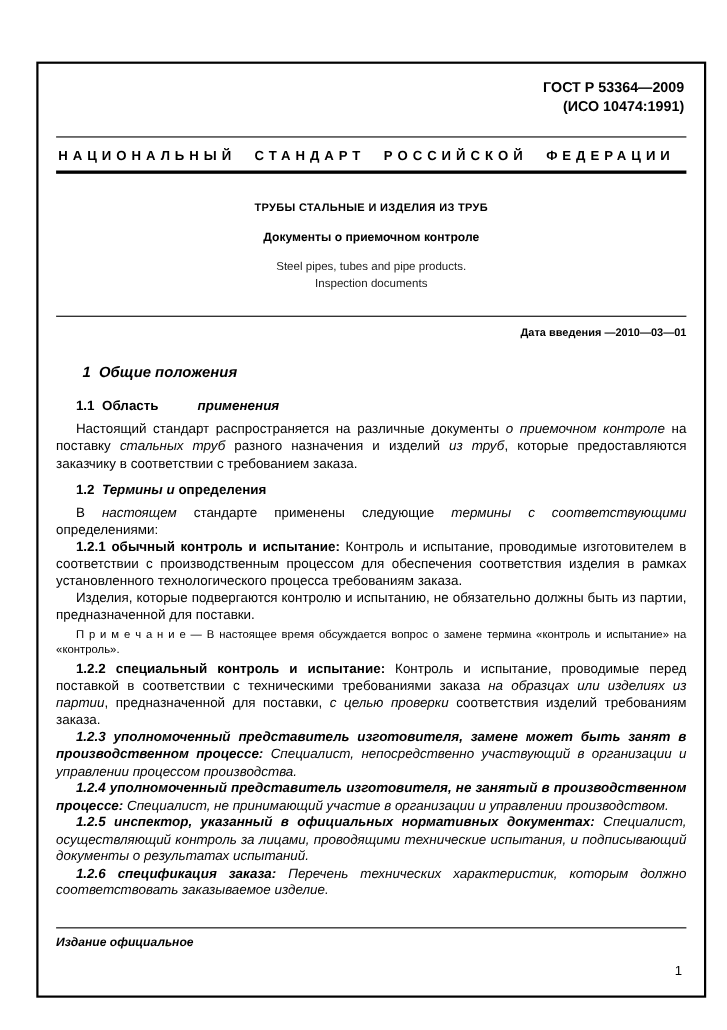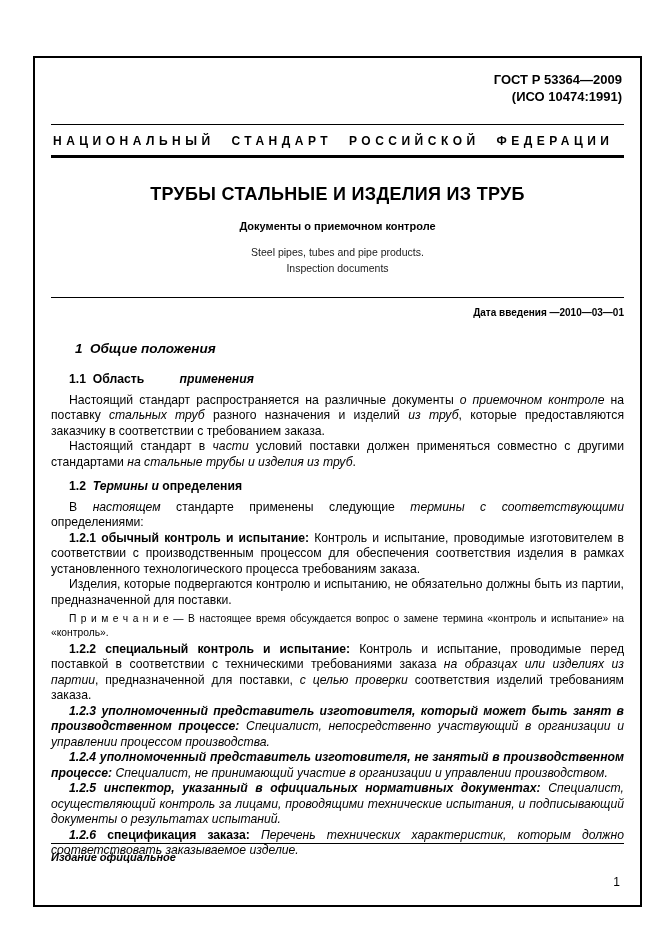--- a/index.html
+++ b/index.html
@@ -12,21 +12,21 @@
     position:absolute; left:33px; top:56px; width:609px; height:851px;
     border:2px solid #000; padding:10px 16px 0;
   }
   .doc-ref { text-align:right; font-weight:700; font-size:13px; line-height:1.3; margin:4px 2px 18px 0; }
   .rule { background:#000; height:1px; }
   .rule.thick { height:3px; }
   .std-type {
     font-weight:700; font-size:12px; letter-spacing:4.5px; word-spacing:9px;
     padding:9px 0 7px 2px; white-space:nowrap; overflow:hidden;
   }
-  .main-title { text-align:center; font-weight:700; font-size:18px; margin-top:26px; letter-spacing:0.3px; }
+  .main-title { text-align:center; font-weight:700; font-size:10px; margin-top:26px; letter-spacing:0.3px; }
   .sub-title { text-align:center; font-weight:700; font-size:11px; margin-top:15px; }
   .en-title { text-align:center; font-size:10.5px; line-height:1.5; margin-top:13px; color:#1a1a1a; }
   .title-rule { margin-top:21px; }
   .date-line { text-align:right; font-weight:700; font-size:10px; margin-top:9px; }
   .doc-body { margin-top:22px; font-size:12.2px; line-height:1.27; }
   .blk.h1 { font-size:13.5px; margin:4px 0 15px; text-indent:24px; }
   .blk.h2 { margin:9px 0 5px; text-indent:18px; }
   .blk.para { text-indent:18px; text-align:justify; }
   .blk.note { font-size:10.3px; line-height:1.3; margin:4px 0 3px; text-indent:18px; text-align:justify; }
   .footer { position:absolute; left:16px; right:16px; bottom:6px; }
@@ -57,31 +57,30 @@
       </div>
     </div>
 
     <div class="rule title-rule"></div>
     <div class="date-line">Дата введения —2010—03—01</div>
 
     <div class="doc-body">
         <div class="blk h1"><span style="font-weight: 700; font-style: italic;">1 &nbsp;Общие положения</span></div>
         <div class="blk h2"><span style="font-weight: 700;">1.1 &nbsp;Область </span><span style="font-weight: 700; font-style: italic; padding-left: 32px;">применения</span></div>
         <div class="blk para"><span>Настоящий стандарт распространяется на различные документы </span><span style="font-style: italic;">о приемочном контроле</span><span> на поставку </span><span style="font-style: italic;">стальных труб</span><span> разного назначения и изделий </span><span style="font-style: italic;">из труб</span><span>, которые предоставляются заказчику в соответствии с требованием заказа.</span></div>
-        <div class="blk para"><span>Настоящий стандарт в </span><span style="font-style: italic;">части</span><span> условий поставки должен применяться совместно с другими стандартами </span><span style="font-style: italic;">на стальные трубы и изделия из труб</span><span>.</span></div>
         <div class="blk h2"><span style="font-weight: 700;">1.2 &nbsp;</span><span style="font-weight: 700; font-style: italic;">Термины и</span><span style="font-weight: 700;"> определения</span></div>
         <div class="blk para"><span>В </span><span style="font-style: italic;">настоящем</span><span> стандарте применены следующие </span><span style="font-style: italic;">термины с соответствующими</span><span> определениями:</span></div>
         <div class="blk para"><span style="font-weight: 700;">1.2.1 </span><span style="font-weight: 700;">обычный контроль и испытание:</span><span> Контроль и испытание, проводимые изготовителем в соответствии с производственным процессом для обеспечения соответствия изделия в рамках установленного технологического процесса требованиям заказа.</span></div>
         <div class="blk para"><span>Изделия, которые подвергаются контролю и испытанию, не обязательно должны быть из партии, предназначенной для поставки.</span></div>
         <div class="blk note"><span>П р и м е ч а н и е — В настоящее время обсуждается вопрос о замене термина «контроль и испытание» на «контроль».</span></div>
         <div class="blk para"><span style="font-weight: 700;">1.2.2 </span><span style="font-weight: 700;">специальный контроль и испытание:</span><span> Контроль и испытание, проводимые перед поставкой в соответствии с техническими требованиями заказа </span><span style="font-style: italic;">на образцах или изделиях из партии</span><span>, предназначенной для поставки, </span><span style="font-style: italic;">с целью проверки</span><span> соответствия изделий требованиям заказа.</span></div>
-        <div class="blk para"><span style="font-weight: 700; font-style: italic;">1.2.3 </span><span style="font-weight: 700; font-style: italic;">уполномоченный представитель изготовителя, который может быть занят в производственном процессе:</span><span style="font-style: italic;"> Специалист, непосредственно участвующий в организации и управлении процессом производства.</span></div>
+        <div class="blk para"><span style="font-weight: 700; font-style: italic;">1.2.3 </span><span style="font-weight: 700; font-style: italic;">уполномоченный представитель изготовителя, замене может быть занят в производственном процессе:</span><span style="font-style: italic;"> Специалист, непосредственно участвующий в организации и управлении процессом производства.</span></div>
         <div class="blk para"><span style="font-weight: 700; font-style: italic;">1.2.4 </span><span style="font-weight: 700; font-style: italic;">уполномоченный представитель изготовителя, не занятый в производственном процессе:</span><span style="font-style: italic;"> Специалист, не принимающий участие в организации и управлении производством.</span></div>
         <div class="blk para"><span style="font-weight: 700; font-style: italic;">1.2.5 </span><span style="font-weight: 700; font-style: italic;">инспектор, указанный в официальных нормативных документах:</span><span style="font-style: italic;"> Специалист, осуществляющий контроль за лицами, проводящими технические испытания, и подписывающий документы о результатах испытаний.</span></div>
-        <div class="blk para"><span style="font-weight: 700; font-style: italic;">1.2.6 </span><span style="font-weight: 700; ">спецификация заказа:</span><span style="font-style: italic;"> Перечень технических характеристик, которым должно соответствовать заказываемое изделие.</span></div>
+        <div class="blk para"><span style="font-weight: 700; font-style: italic;">1.2.6 </span><span style="font-weight: 700; font-style: italic;">спецификация заказа:</span><span style="font-style: italic;"> Перечень технических характеристик, которым должно соответствовать заказываемое изделие.</span></div>
       </div>
 
     <div class="footer">
       <div class="rule"></div>
       <div class="edition">Издание официальное</div>
       <div class="page-num">1</div>
     </div>
 
   </div>
 </div>

